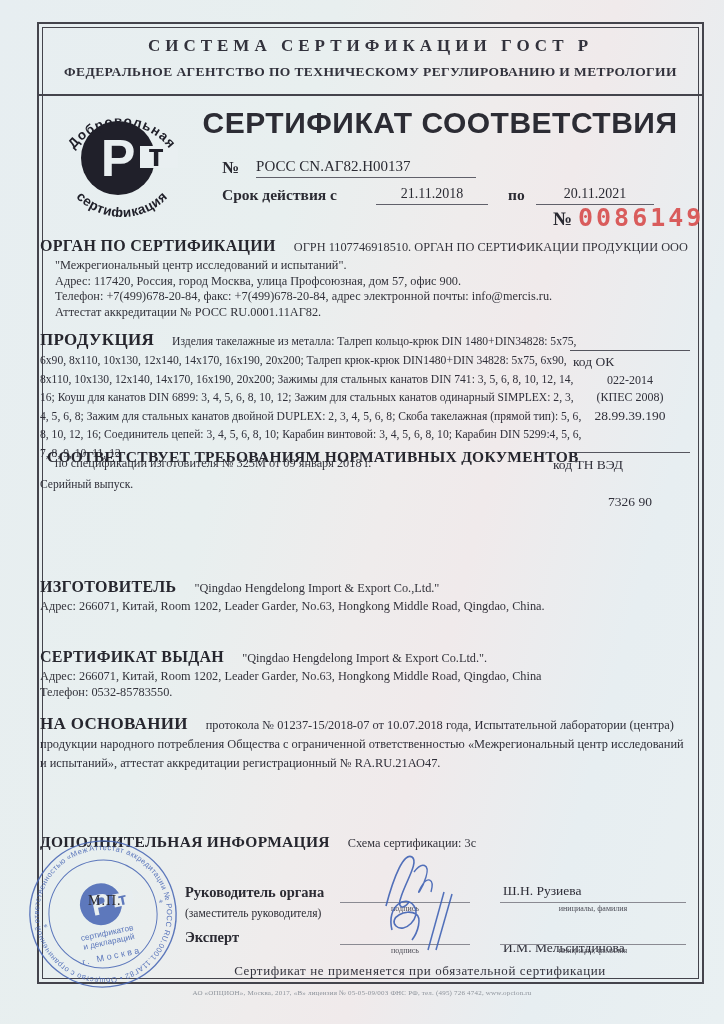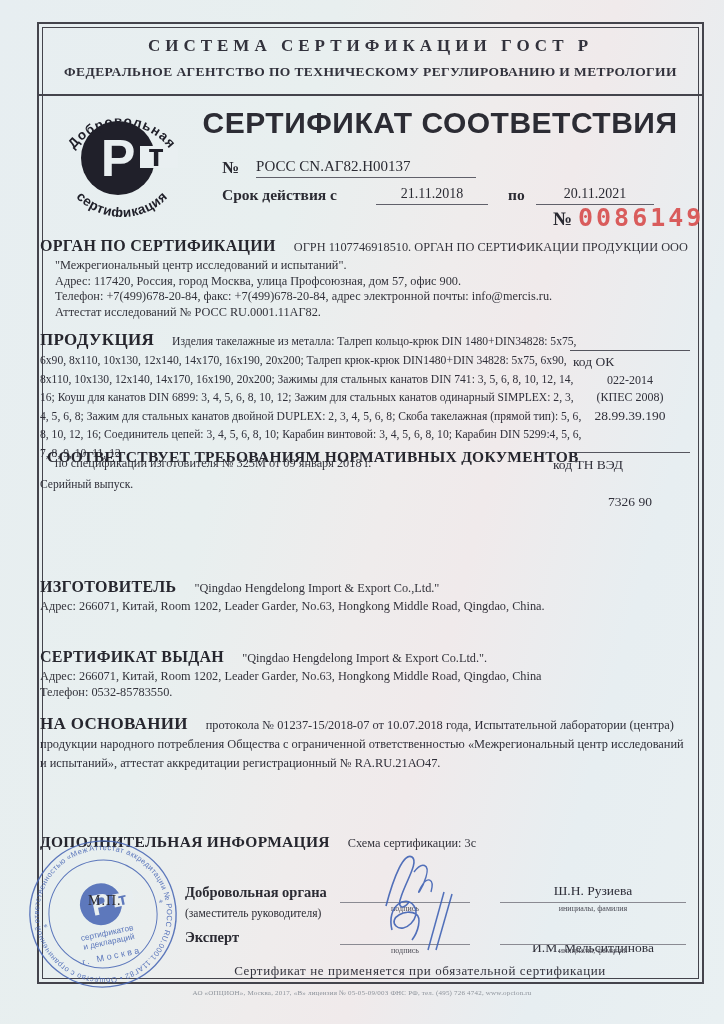--- a/index.html
+++ b/index.html
@@ -23,21 +23,21 @@
   .sec-head-inline{font-weight:bold;font-size:16px;letter-spacing:0.3px;color:#26262e;margin-right:14px;}
   .small-txt{font-size:12.3px;color:#33333b;}
   .body-txt{font-size:11.6px;line-height:1.34;color:#30303a;text-align:justify;}
   .addr{font-size:12.3px;line-height:1.27;color:#33333b;}
   .red-no{font-family:"DejaVu Sans Mono",monospace;font-weight:bold;font-size:25px;
           letter-spacing:3px;color:#d95c5c;}
   .code-label{font-size:13.5px;color:#30303a;}
   .code-val{font-size:12px;color:#30303a;text-align:center;}
   .hr{border-top:1px solid #55555e;height:0;}
   .sig-caption{font-size:8px;color:#4a4a54;text-align:center;}
-  .sig-name{font-size:13.5px;color:#2e2e38;text-align:center;}
+  .sig-name{font-size:13.5px;color:#2e2e38;}
   .note{font-size:13px;letter-spacing:0.6px;color:#33333d;text-align:center;margin-top:11px;}
   .print-info{font-size:7px;color:#8d939b;text-align:center;letter-spacing:0.2px;}
   .mp{font-size:14px;color:#2b2b33;letter-spacing:1px;}
   svg{display:block;}
 </style>
 </head>
 <body>
 
 <div class="page">
 
@@ -82,21 +82,21 @@
   <div class="abs serif-b" style="left:553px;top:208px;font-size:19px;">№</div>
   <div class="abs red-no" style="left:578px;top:203px;">0086149</div>
 
   <div class="abs" style="left:40px;top:237px;width:650px;">
     <span class="sec-head-inline">ОРГАН ПО СЕРТИФИКАЦИИ</span>
     <span class="small-txt">ОГРН 1107746918510. ОРГАН ПО СЕРТИФИКАЦИИ ПРОДУКЦИИ ООО</span>
     <div class="addr" style="margin-left:15px;margin-top:3px;">
       <div>"Межрегиональный центр исследований и испытаний".</div>
       <div>Адрес: 117420, Россия, город Москва, улица Профсоюзная, дом 57, офис 900.</div>
       <div>Телефон: +7(499)678-20-84, факс: +7(499)678-20-84, адрес электронной почты: info@mercis.ru.</div>
-      <div>Аттестат исследований № РОСС RU.0001.11АГ82.</div>
+      <div>Аттестат аккредитации № РОСС RU.0001.11АГ82.</div>
     </div>
   </div>
 
   <div class="abs" style="left:40px;top:330px;width:545px;">
     <span class="sec-head-inline" style="font-size:17px;">ПРОДУКЦИЯ</span>
     <span class="body-txt">Изделия такелажные из металла: Талреп кольцо-крюк DIN 1480+DIN34828: 5x75, 6x90, 8x110, 10x130, 12x140, 14x170, 16x190, 20x200; Талреп крюк-крюк DIN1480+DIN 34828: 5x75, 6x90, 8x110, 10x130, 12x140, 14x170, 16x190, 20x200; Зажимы для стальных канатов DIN 741: 3, 5, 6, 8, 10, 12, 14, 16; Коуш для канатов DIN 6899: 3, 4, 5, 6, 8, 10, 12; Зажим для стальных канатов одинарный SIMPLEX: 2, 3, 4, 5, 6, 8; Зажим для стальных канатов двойной DUPLEX: 2, 3, 4, 5, 6, 8; Скоба такелажная (прямой тип): 5, 6, 8, 10, 12, 16; Соединитель цепей: 3, 4, 5, 6, 8, 10; Карабин винтовой: 3, 4, 5, 6, 8, 10; Карабин DIN 5299:4, 5, 6, 7, 8, 9, 10, 11, 12</span>
     <div class="body-txt" style="text-align:left;margin-top:16px;">Серийный выпуск.</div>
   </div>
 
   <div class="abs hr" style="left:570px;top:350px;width:120px;"></div>
@@ -150,21 +150,21 @@
       <text x="103" y="71" text-anchor="middle" font-family="Liberation Sans, sans-serif" font-weight="bold" font-size="17" fill="#4a68b5">т</text>
       <text x="81" y="98" text-anchor="middle" font-family="Liberation Sans, sans-serif" font-size="8.2" fill="#4a68b5">сертификатов</text>
       <text x="81" y="107" text-anchor="middle" font-family="Liberation Sans, sans-serif" font-size="8.2" fill="#4a68b5">и деклараций</text>
       <text x="81" y="122" text-anchor="middle" font-family="Liberation Sans, sans-serif" font-size="9" fill="#4a68b5" letter-spacing="2.5">г. Москва</text>
       <text x="20" y="80" font-size="9" fill="#4a68b5">*</text>
       <text x="138" y="80" font-size="9" fill="#4a68b5">*</text>
     </svg>
   </div>
   <div class="abs mp" style="left:88px;top:893px;">М.П.</div>
 
-  <div class="abs serif-b" style="left:185px;top:884px;font-size:14.5px;">Добровольная органа</div>
+  <div class="abs serif-b" style="left:185px;top:884px;font-size:14.5px;">Руководитель органа</div>
   <div class="abs" style="left:185px;top:907px;font-size:11.5px;">(заместитель руководителя)</div>
   <div class="abs serif-b" style="left:185px;top:929px;font-size:14.5px;">Эксперт</div>
 
   <div class="abs hr" style="left:340px;top:902px;width:130px;border-color:#8a8a92;"></div>
   <div class="abs sig-caption" style="left:340px;top:904px;width:130px;">подпись</div>
 
   <div class="abs hr" style="left:340px;top:944px;width:130px;border-color:#8a8a92;"></div>
   <div class="abs sig-caption" style="left:340px;top:946px;width:130px;">подпись</div>
 
   <div class="abs" style="left:372px;top:848px;width:90px;height:62px;">

